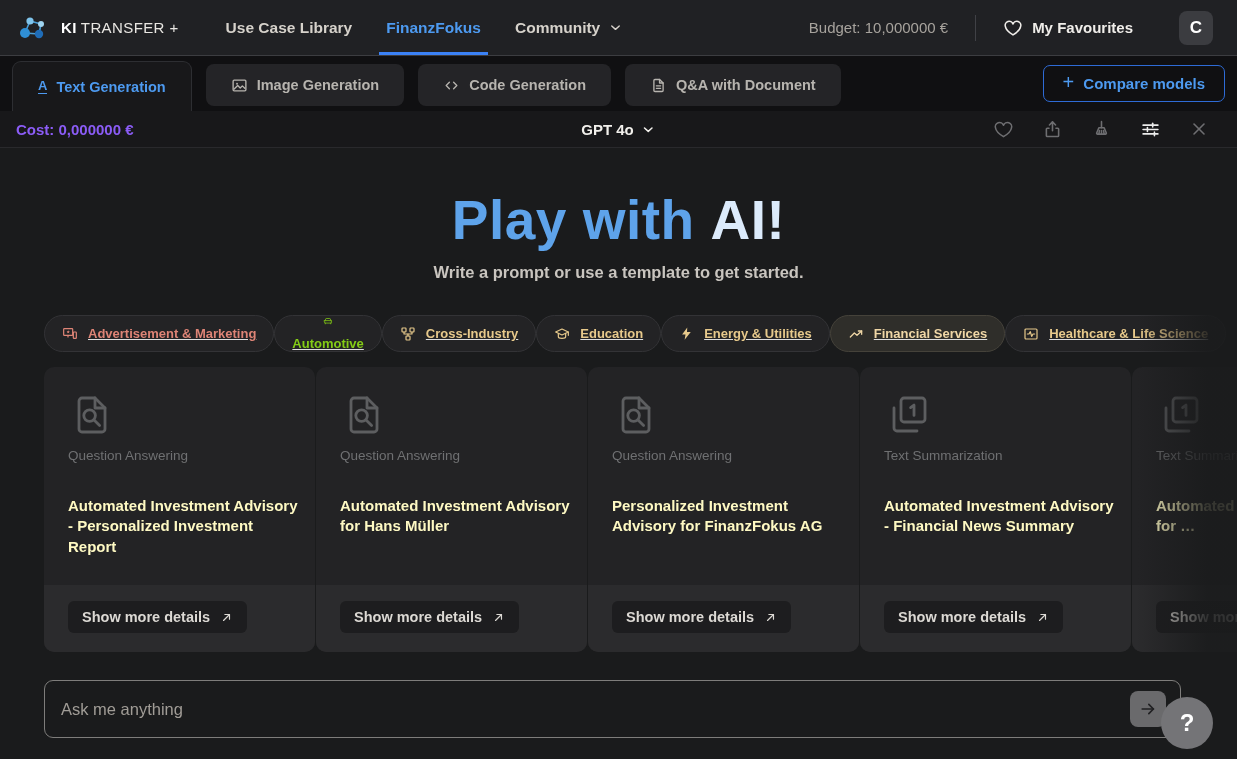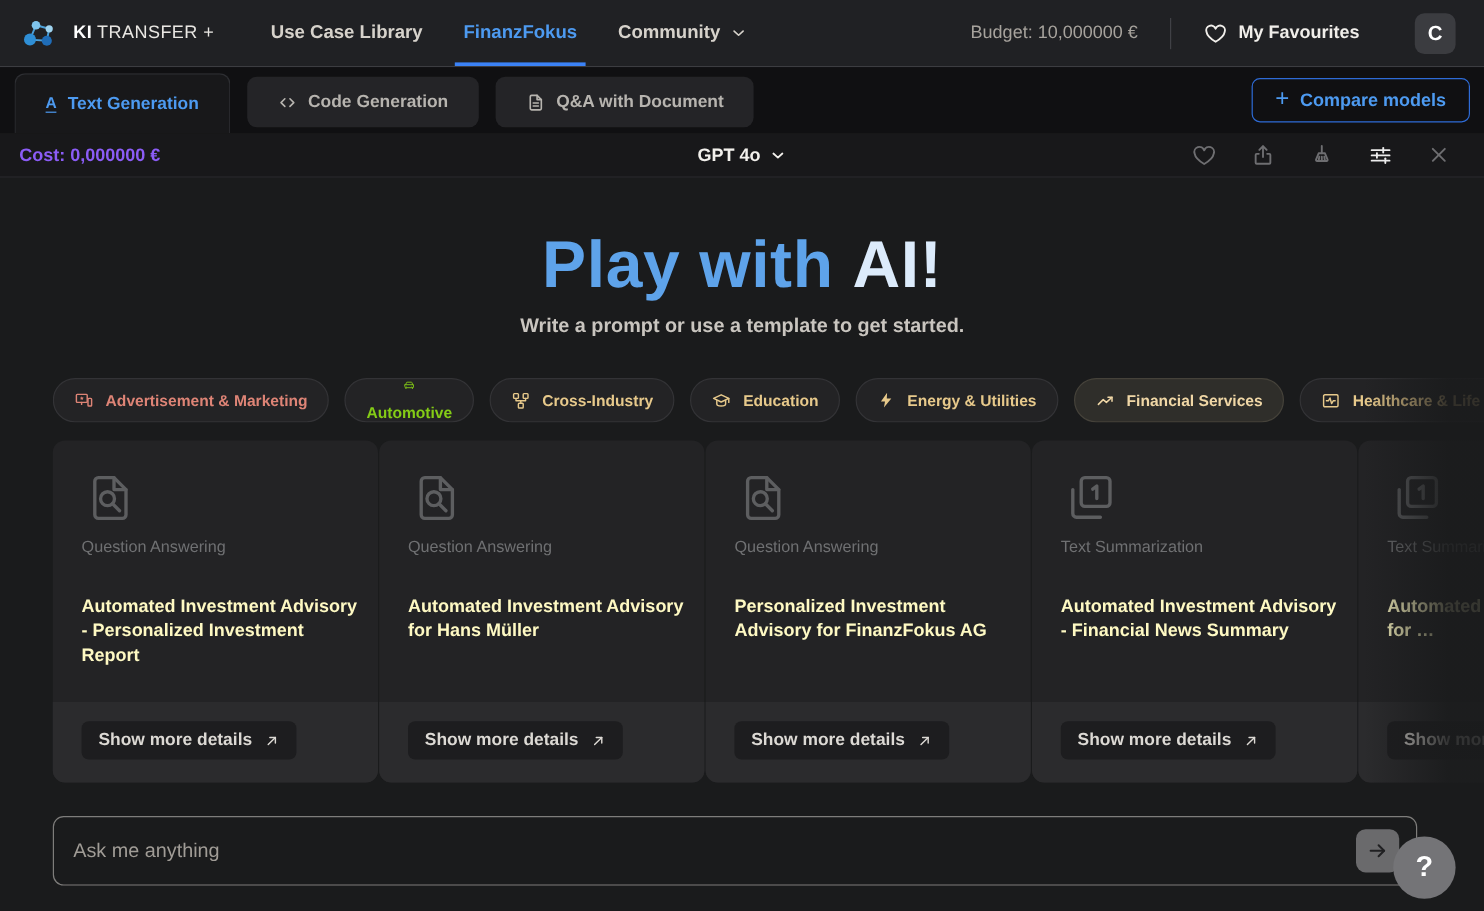--- a/index.html
+++ b/index.html
@@ -74,22 +74,22 @@
 
   
   .hero { text-align:center; padding-top:40px; }
   .hero h1 { margin:0; font-size:55px; font-weight:600; letter-spacing:.5px; }
   .t-accent { color:#5ea3ea; }
   .t-rest { color:#dcebfb; }
   .hero p { margin:11px 0 0; color:#c9c5bf; font-size:16.5px; font-weight:600; }
 
   
   .chips {
-    display:flex; gap:13px; margin:33px 0 0 44px; width:calc(100% - 44px);
-    overflow:hidden; position:relative;
+    display:flex; gap:0; margin:33px 0 0 44px; width:calc(100% - 44px);
+    overflow:hidden; position:relative;text-decoration:underline;
   }
   .chip {
     flex:none; display:flex; align-items:center; gap:10px; height:37px; padding:0 17px;
     background:#232325; border:1px solid #333336; border-radius:19px;
     font-size:13px; font-weight:700; white-space:nowrap; cursor:pointer;
   }
   .chip.selected { background:#2f2e2a; border-color:#45423a; }
 
   
   .cards { display:flex; gap:1px; margin:15px 0 0 44px; }
@@ -172,20 +172,28 @@
     </svg>
     <span>My Favourites</span>
   </div>
   <div class="avatar">C</div>
 </header>
 
 <div class="tabstrip">
   <div class="tab active">
     <span class="texticon">A</span>
     <span>Text Generation</span>
+  </div>
+  <div class="tab">
+    <svg width="17" height="17" viewBox="0 0 24 24" fill="none" stroke="currentColor" stroke-width="1.9" stroke-linecap="round" stroke-linejoin="round">
+      <rect x="3" y="4.5" width="18" height="15" rx="1.5"></rect>
+        <circle cx="8.5" cy="9.5" r="1.3" fill="currentColor" stroke="none"></circle>
+        <path d="M4.5 17 L9.5 12 L13 15.5 L16 12.5 L19.5 16"></path>
+    </svg>
+    <span>Image Generation</span>
   </div>
   <div class="tab">
     <svg width="17" height="17" viewBox="0 0 24 24" fill="none" stroke="currentColor" stroke-width="1.9" stroke-linecap="round" stroke-linejoin="round">
       <path d="M9 7.5 L4.5 12 L9 16.5"></path>
         <path d="M15 7.5 L19.5 12 L15 16.5"></path>
     </svg>
     <span>Code Generation</span>
   </div>
   <div class="tab">
     <svg width="17" height="17" viewBox="0 0 24 24" fill="none" stroke="currentColor" stroke-width="1.9" stroke-linecap="round" stroke-linejoin="round">

